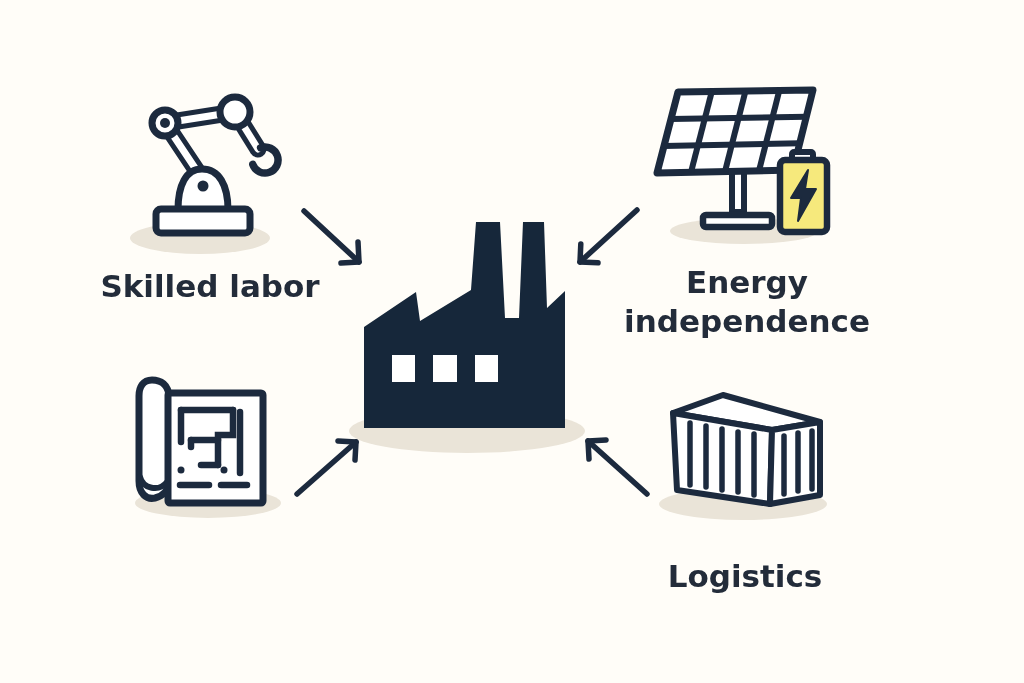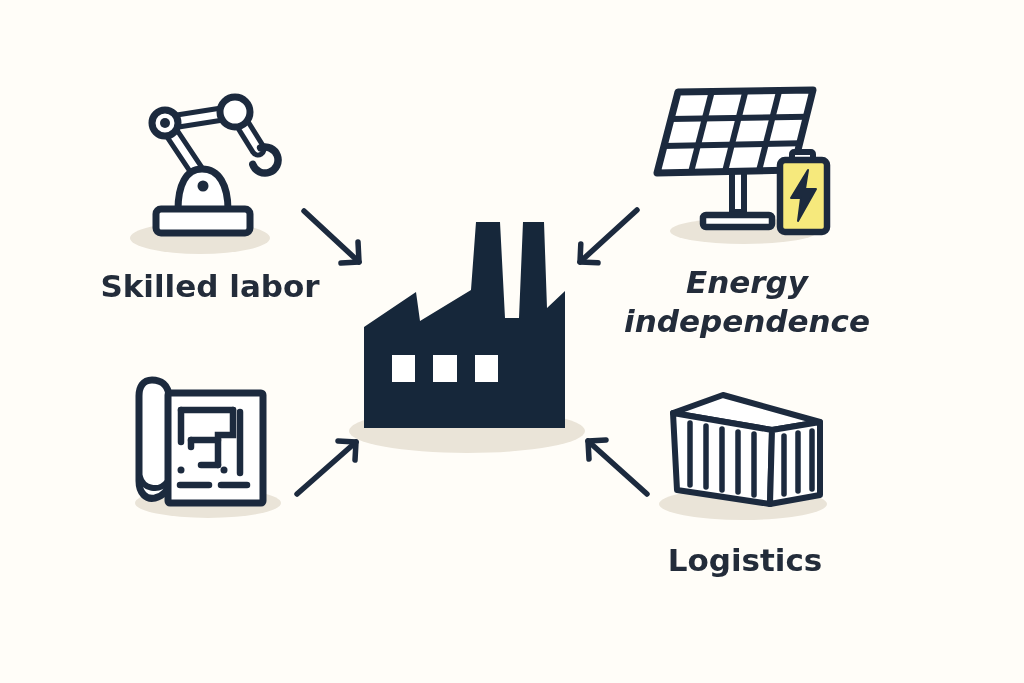--- a/index.html
+++ b/index.html
@@ -22,21 +22,21 @@
   .label{
     position:absolute;
     transform:translateX(-50%);
     color:var(--text);
     font-size:31px;
     font-weight:600;
     line-height:39px;
     text-align:center;
     white-space:nowrap;
   }
-  .label.wrap{white-space:normal;width:250px;font-style:italic;}
+  .label.wrap{white-space:normal;width:250px;}
   svg{display:block;}
 </style>
 </head>
 <body>
 
 <div class="canvas">
 
   <svg class="abs" style="left:0;top:0" width="1024" height="683" viewBox="0 0 1024 683">
     <ellipse cx="200" cy="238" rx="70" ry="16" fill="var(--shadow)"></ellipse>
     <ellipse cx="744" cy="231" rx="74" ry="13" fill="var(--shadow)"></ellipse>
@@ -149,15 +149,15 @@
       <path d="M67,61 L8,8"></path>
       <polyline points="9,26 8,8 26,7"></polyline>
     </g>
   </svg>
 
   <div class="label" style="left:210px;top:267px">Skilled labor</div>
 
   <div class="label wrap" style="left:747px;top:263px">Energy independence</div>
 
 
-  <div class="label" style="left:745px;top:541px">Logistics</div>
+  <div class="label" style="left:745px;top:557px">Logistics</div>
 
 </div>
 
 </body></html>

